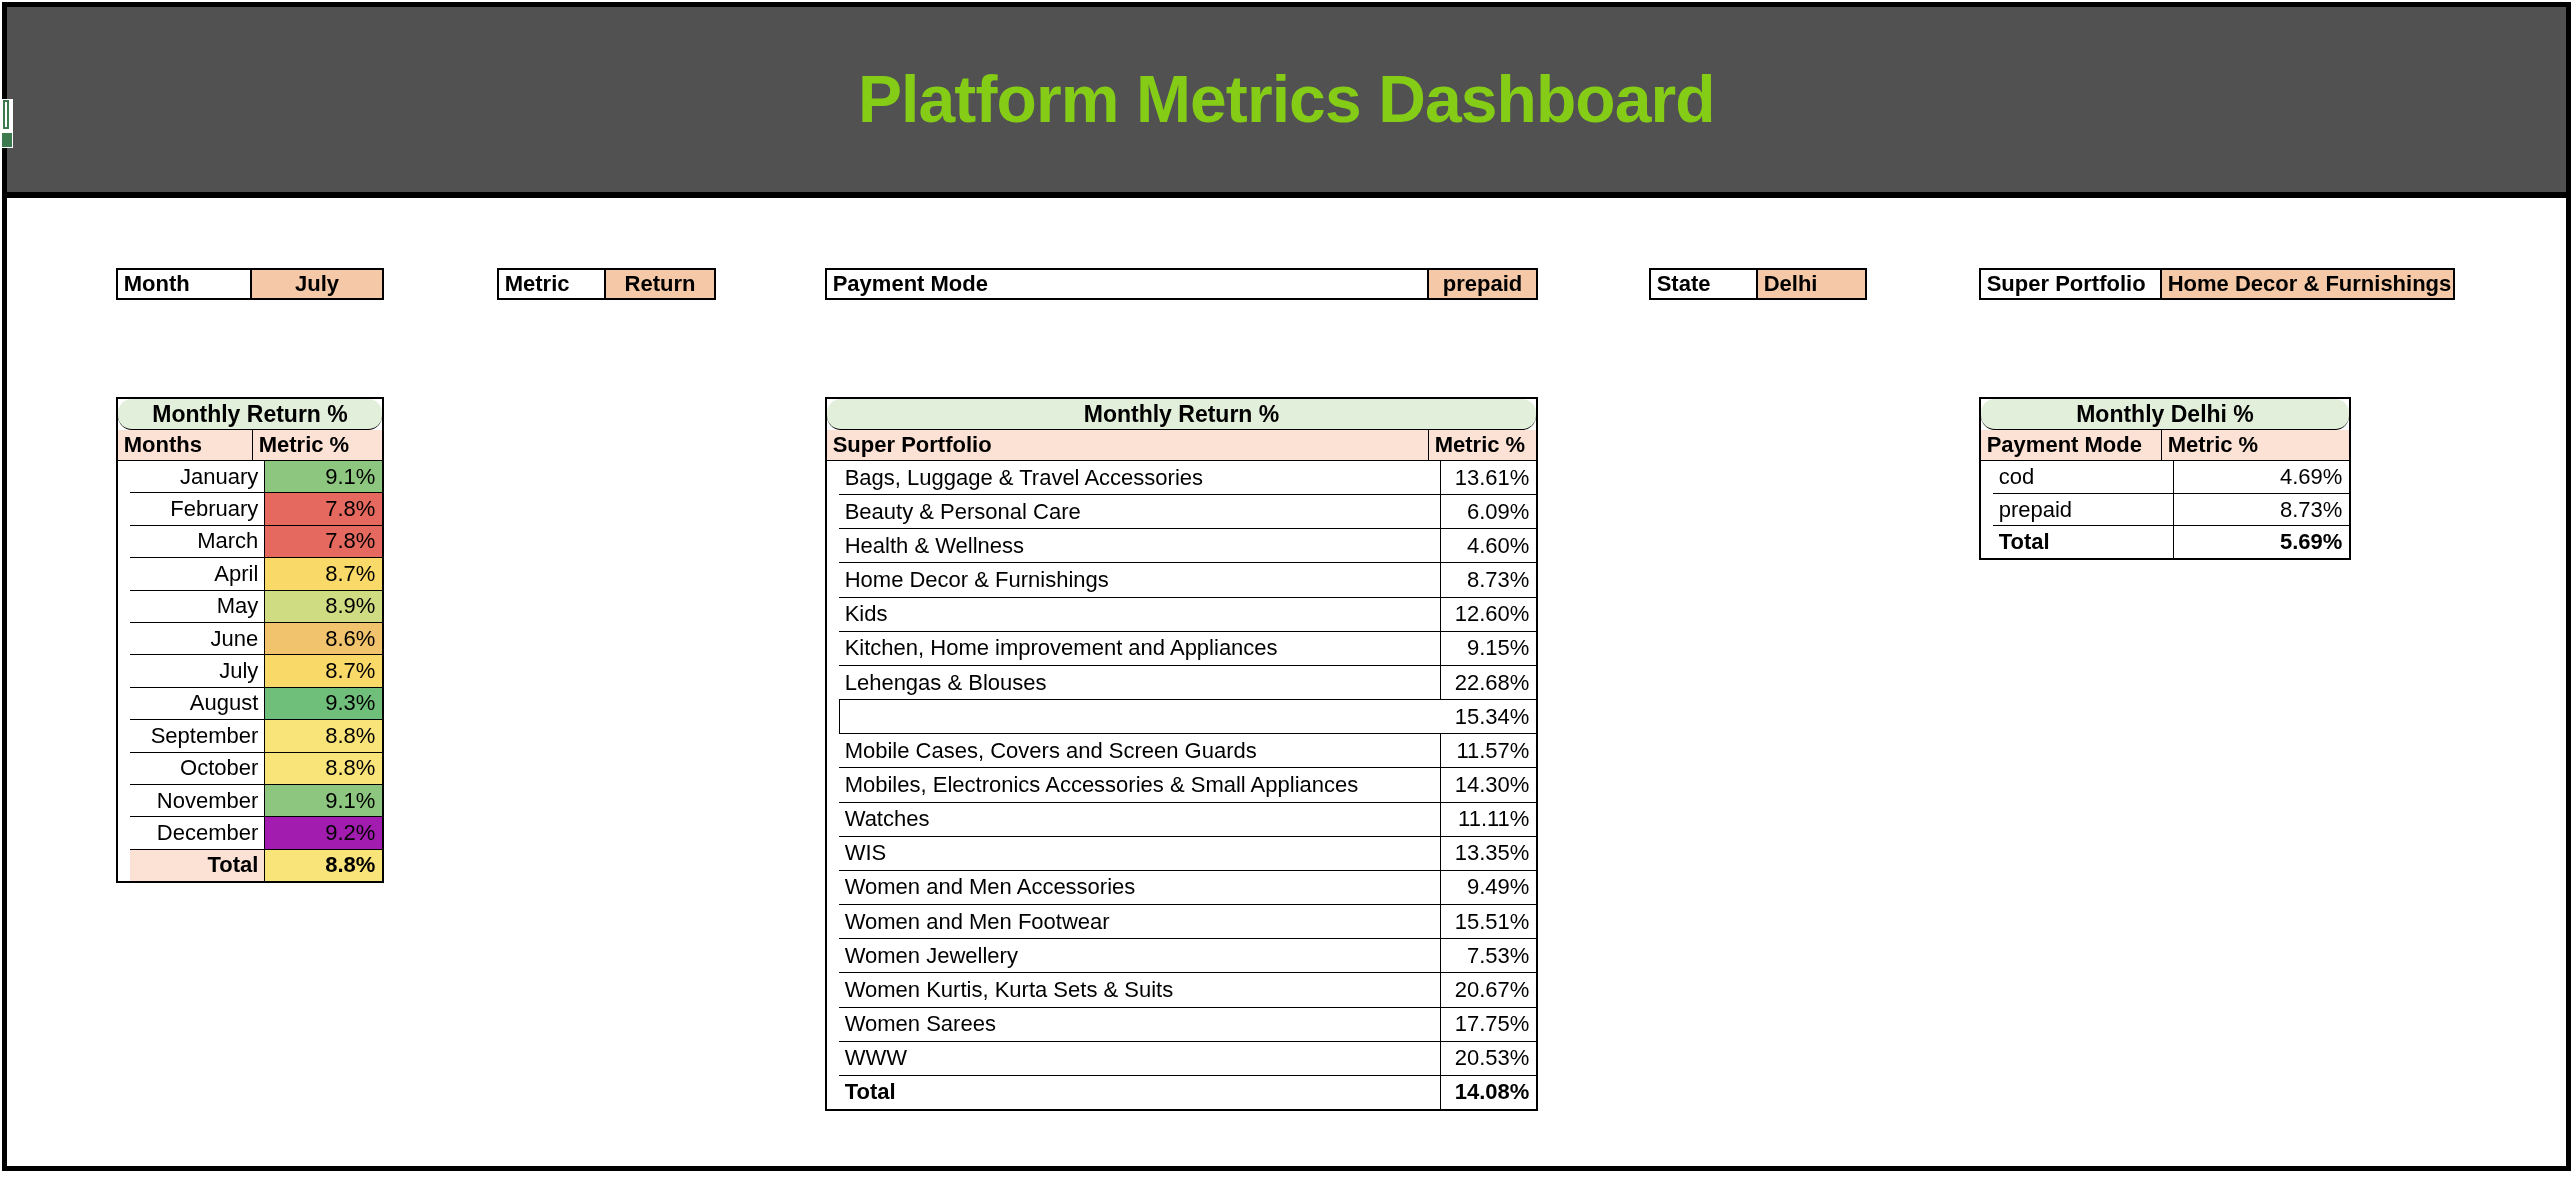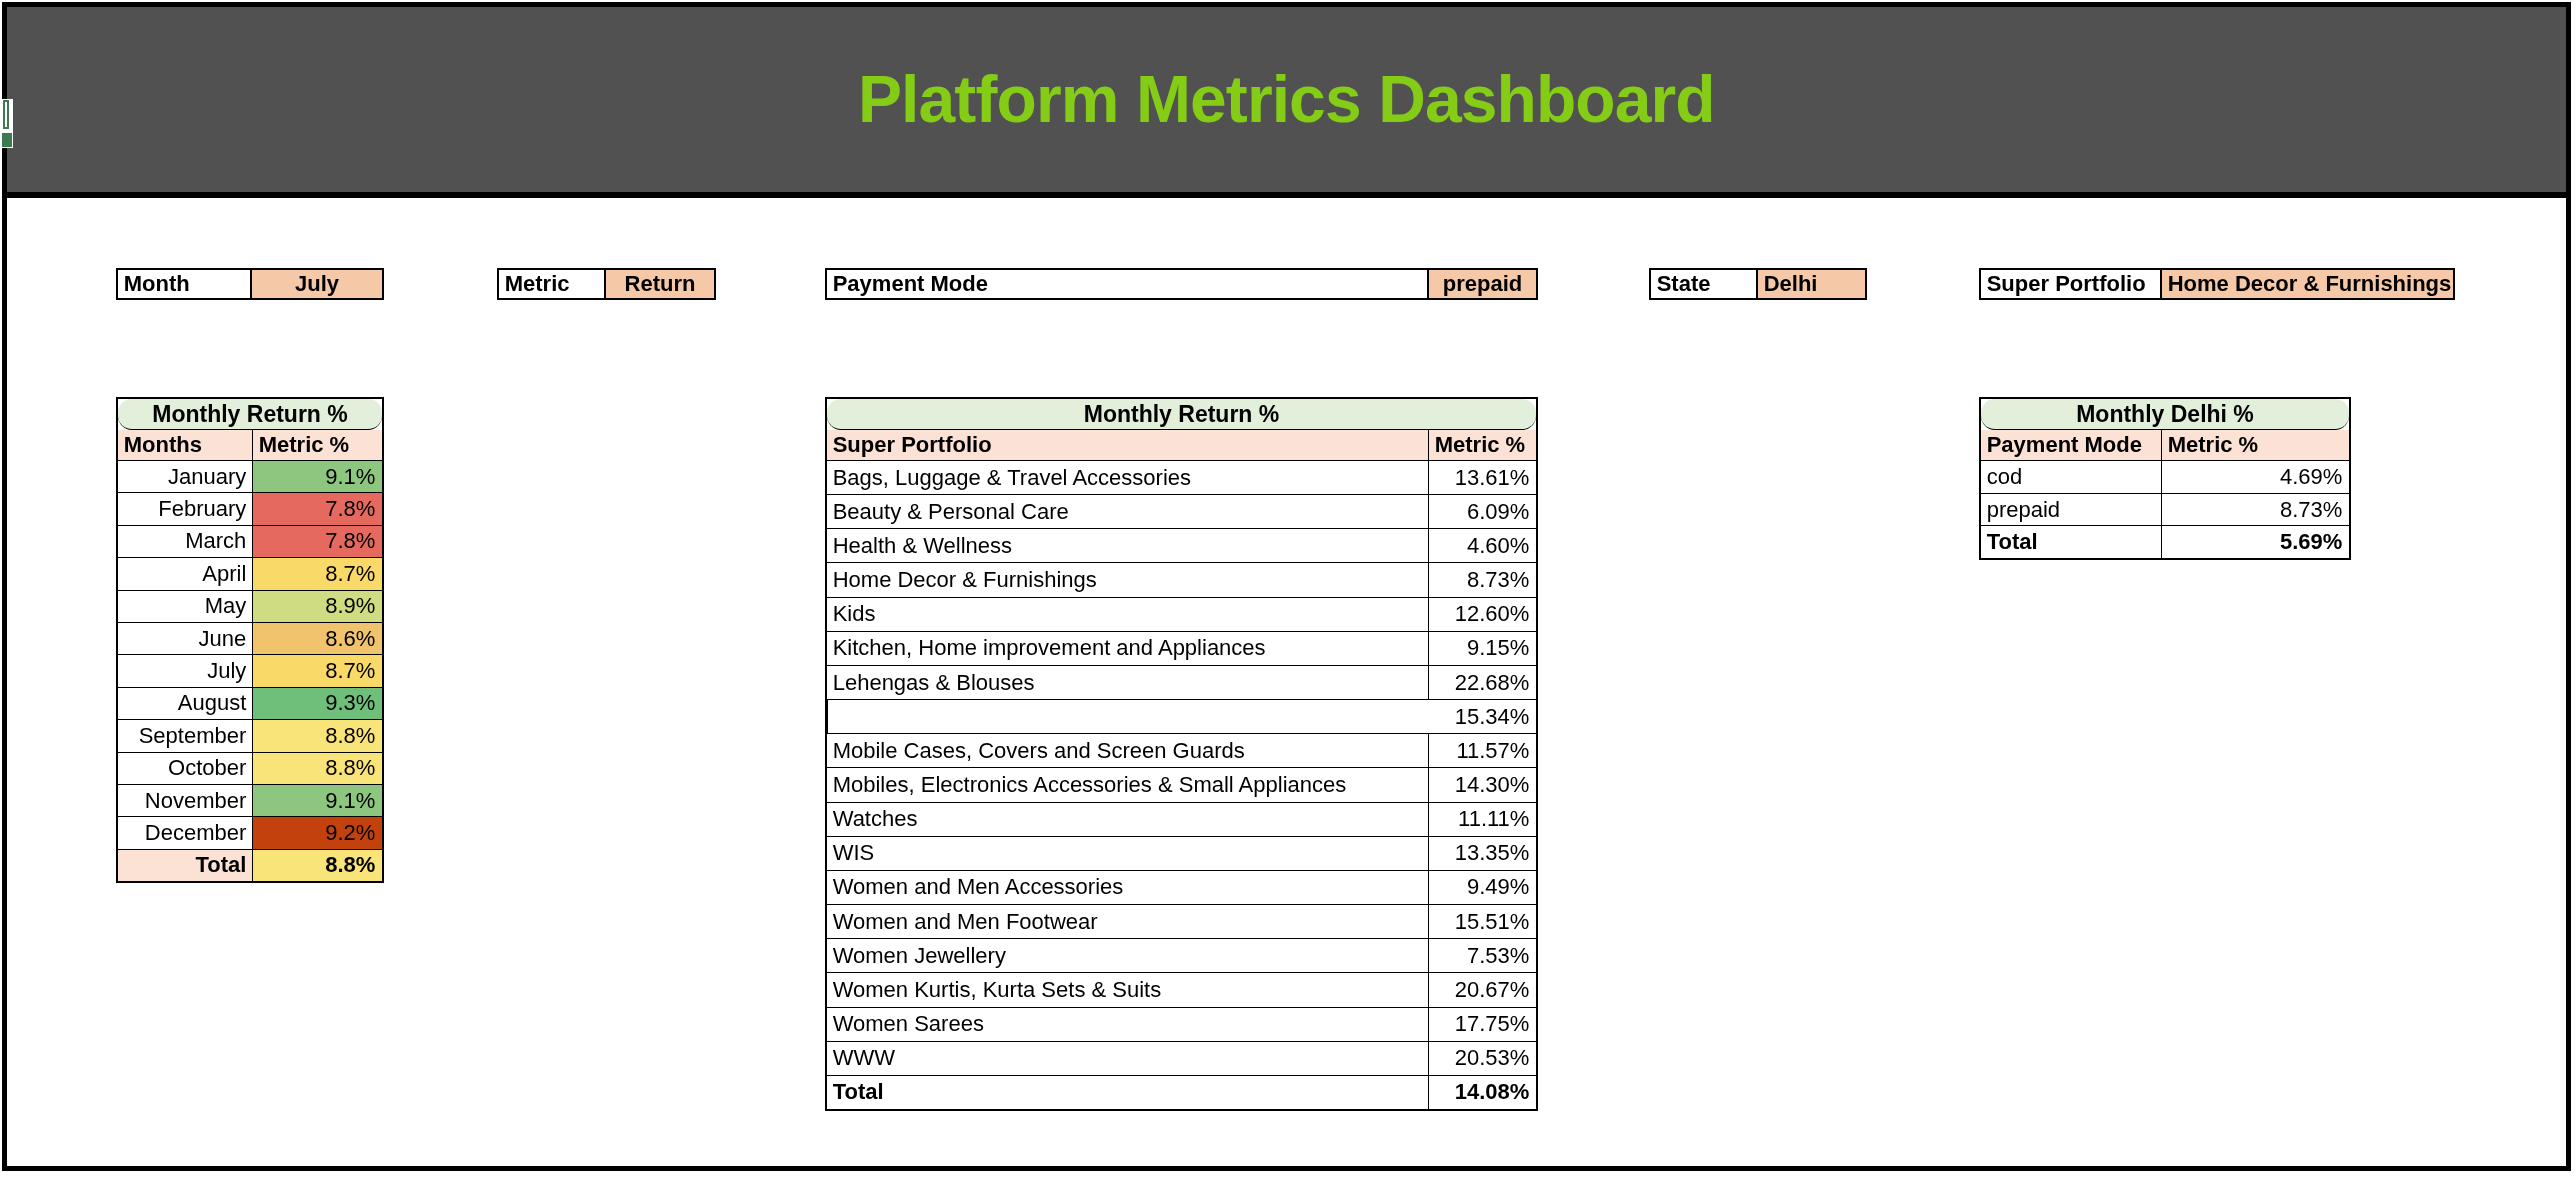--- a/index.html
+++ b/index.html
@@ -34,21 +34,21 @@
   
   .table{
     position:absolute;top:397px;border:2.8px solid #000;box-sizing:border-box;background:#fff;
     display:flex;flex-direction:column;
   }
   .ttitle{
     height:30px;flex:0 0 30px;background:#E2EFDA;border-bottom:1.9px solid #000;
     display:flex;align-items:center;justify-content:center;font-weight:bold;font-size:23px;border-radius:14px;
   }
   .thead{height:30px;flex:0 0 30px;background:#FBE2D5;border-bottom:1.9px solid #000;display:flex;font-weight:bold;}
-  .rows{display:flex;flex-direction:column;flex:1;}
+  .rows{display:flex;flex-direction:column;flex:1;margin-left:12px;}
   .trow{display:flex;flex:1;border-bottom:1.9px solid #000;box-sizing:border-box;background:#fff;}
   .trow:last-child{border-bottom:none;}
   .trow.bold{font-weight:bold;}
   .cell{box-sizing:border-box;display:flex;align-items:center;font-size:22px;overflow:hidden;white-space:nowrap;}
   .lbl{padding:0 5.7px;}
   .val{border-left:1.9px solid #000;flex:1;justify-content:flex-end;padding:0 6.6px;}
   .thead .cell{font-size:22px;}
   .thead .val{justify-content:flex-start;padding:0 5.7px;}
 
   #t-monthly{left:116px;width:268px;height:486px;}
@@ -142,21 +142,21 @@
       <div class="trow">
         <div class="cell lbl">October</div>
         <div class="cell val" style="background: rgb(249, 228, 122);">8.8%</div>
       </div>
       <div class="trow">
         <div class="cell lbl">November</div>
         <div class="cell val" style="background: rgb(141, 198, 126);">9.1%</div>
       </div>
       <div class="trow">
         <div class="cell lbl">December</div>
-        <div class="cell val" style="background: #c2410c;">9.2%</div>
+        <div class="cell val" style="background: #a21caf;">9.2%</div>
       </div>
       <div class="trow bold">
         <div class="cell lbl" style="background: rgb(251, 226, 213);">Total</div>
         <div class="cell val" style="background: rgb(249, 228, 122);">8.8%</div>
       </div>
     </div>
 </div>
 
 <div class="table" id="t-portfolio">
   <div class="ttitle">Monthly Return %</div>

